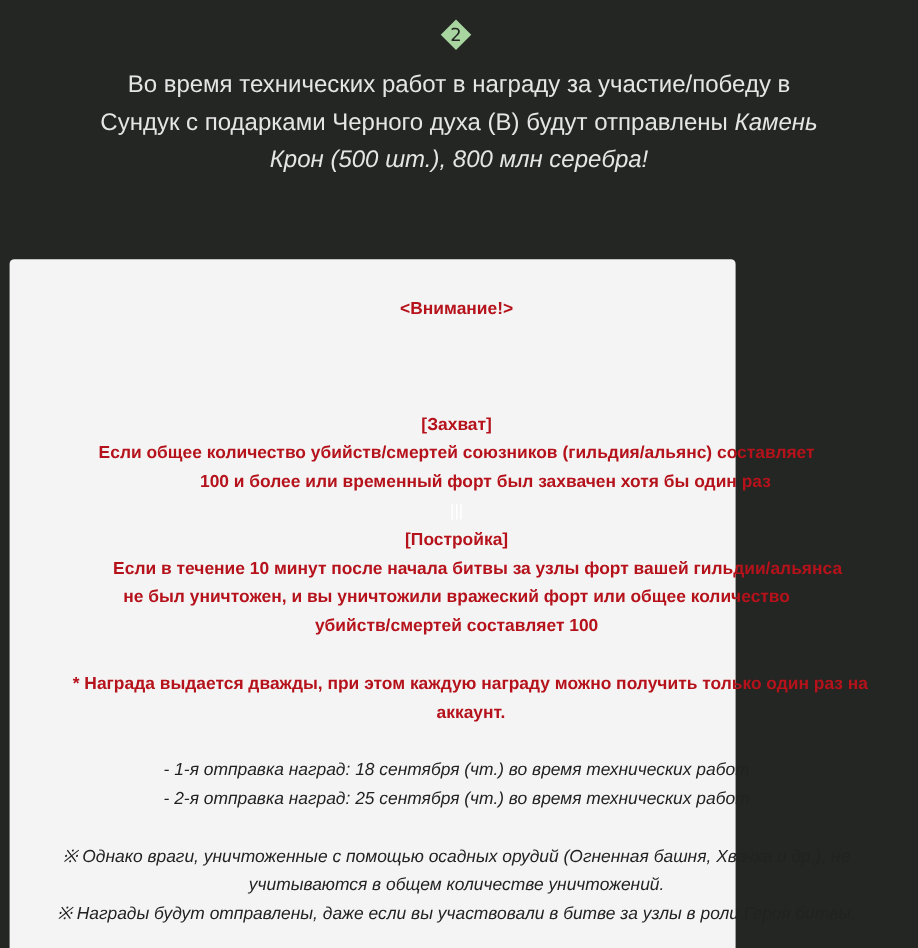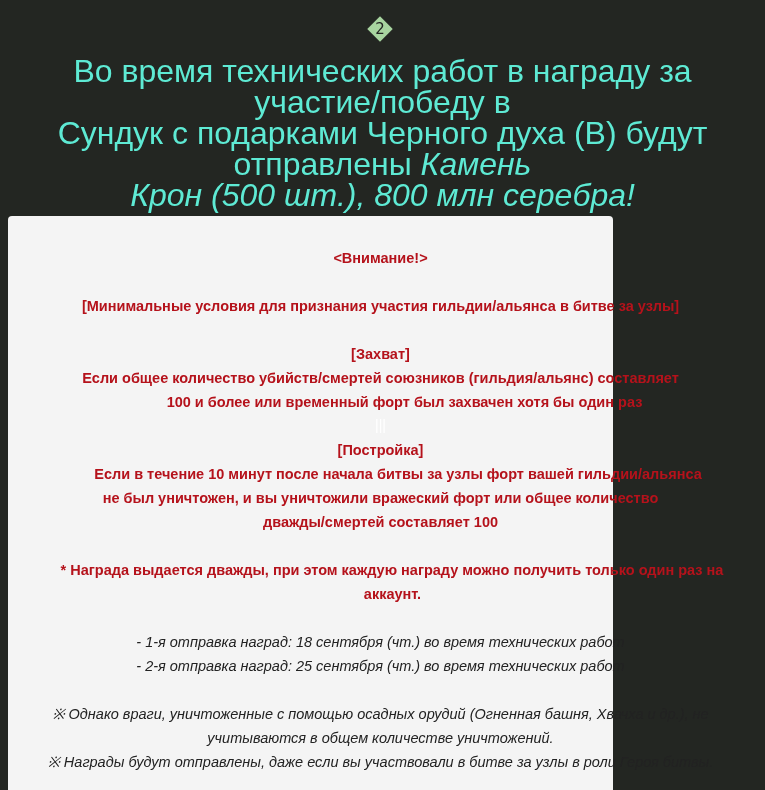--- a/index.html
+++ b/index.html
@@ -20,22 +20,22 @@
       background: #a8d5a0; transform: rotate(45deg);
     }
     .badge .num {
       position: absolute; left: 0; top: 0; width: 24px; height: 24px;
       line-height: 24px; text-align: center;
       font-size: 15px; color: #232622;
       font-family: "DejaVu Sans", sans-serif;
     }
     .headline {
       position: absolute; left: 20px; top: 56px; width: 725px;
-      text-align: center; color: #5eead4;
-      font-size: 32px; line-height: 31px;
+      text-align: center; color: #e5e5e5;
+      font-size: 20px; line-height: 31px;
     }
     .headline i { font-style: italic; }
     .card {
       position: absolute; left: 8px; top: 200px; width: 605px; height: 586px;
       background: #f4f4f4; border-radius: 4px;
       text-align: center;
       margin-top: 16px;
     }
     .red { color: #b5121b; font-weight: bold; }
     .dark { color: #222222; font-style: italic; }
@@ -61,32 +61,31 @@
 <div class="headline">
   <span>Во время технических работ в награду за участие/победу в</span><br>
   <span>Сундук с подарками Черного духа (В) будут отправлены</span>
   <i>Камень</i><br>
   <i>Крон (500 шт.), 800 млн серебра!</i>
 </div>
 
 <div class="card">
   <div class="line red" style="top:30px;">&lt;Внимание!&gt;</div>
 
-  <div class="line red" style="top:78px;">[Минимальные условия для признания участия гильдии/альянса в битве за узлы]</div>
 
   <div class="line red" style="top:150px;">Если общее количество убийств/смертей союзников (гильдия/альянс) составляет</div>
   <div class="line red" style="top:126px;">[Захват]</div>
   <div class="line red" style="top:174px;padding-left:48px;">100 и более или временный форт был захвачен хотя бы один раз</div>
 
   <div class="artifact" style="top:201px;">|||</div>
 
   <div class="line red" style="top:222px;">[Постройка]</div>
   <div class="line red" style="top:246px;padding-left:35px;">Если в течение 10 минут после начала битвы за узлы форт вашей гильдии/альянса</div>
   <div class="line red" style="top:270px;">не был уничтожен, и вы уничтожили вражеский форт или общее количество</div>
-  <div class="line red" style="top:294px;">дважды/смертей составляет 100</div>
+  <div class="line red" style="top:294px;">убийств/смертей составляет 100</div>
 
   <div class="line red" style="top:342px;padding-left:23px;">* Награда выдается дважды, при этом каждую награду можно получить только один раз на</div>
   <div class="line red" style="top:366px;padding-left:24px;">аккаунт.</div>
 
   <div class="line dark" style="top:414px;">- 1-я отправка наград: 18 сентября (чт.) во время технических работ</div>
   <div class="line dark" style="top:438px;">- 2-я отправка наград: 25 сентября (чт.) во время технических работ</div>
 
   <div class="line dark" style="top:486px;">※ Однако враги, уничтоженные с помощью осадных орудий (Огненная башня, Хвачха и др.), не</div>
   <div class="line dark" style="top:510px;">учитываются в общем количестве уничтожений.</div>
   <div class="line dark" style="top:534px;">※ Награды будут отправлены, даже если вы участвовали в битве за узлы в роли Героя битвы.</div>

